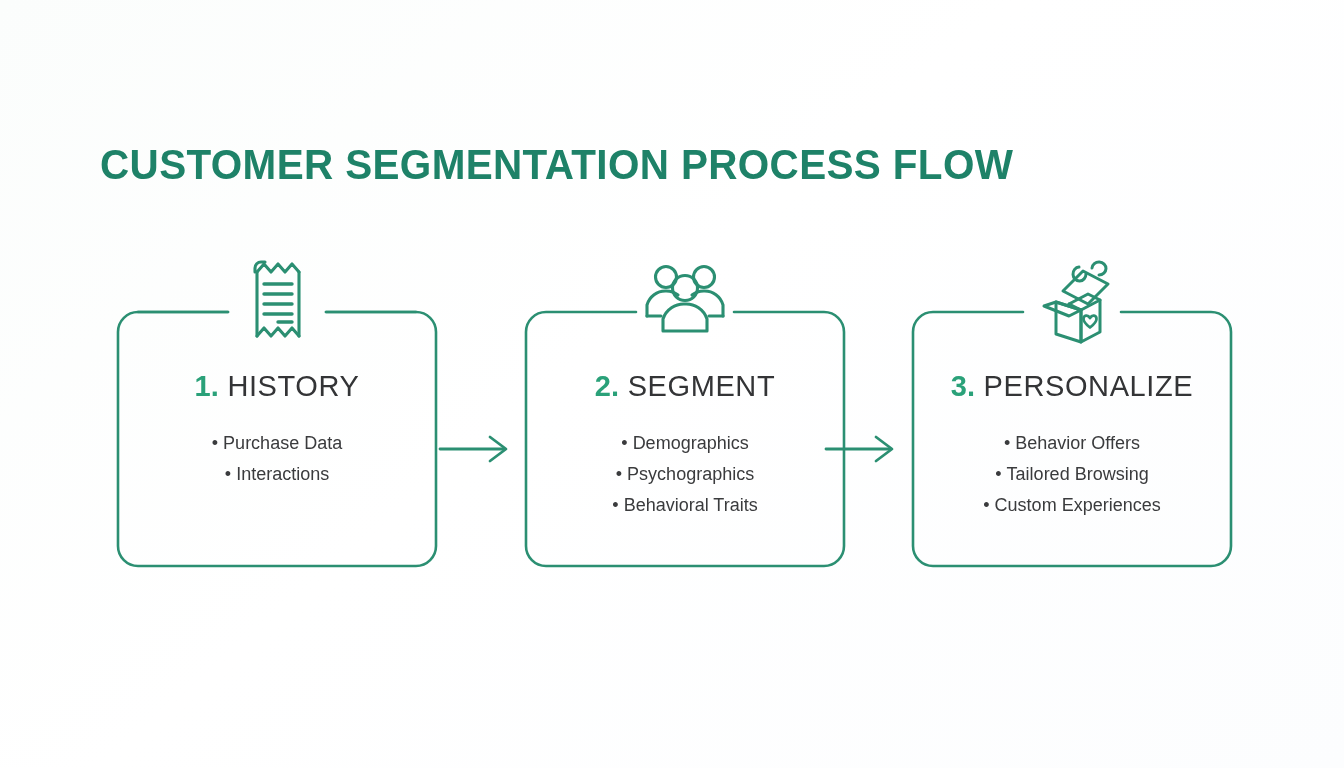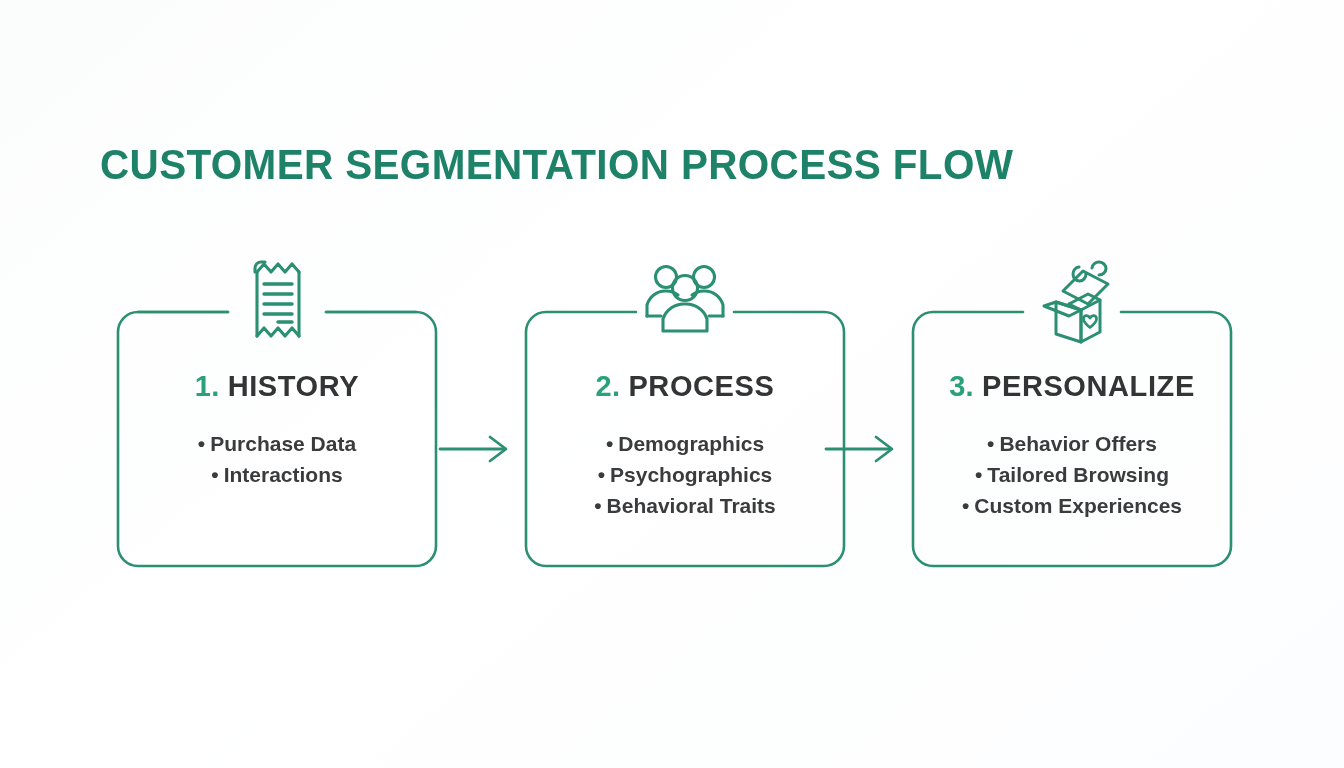--- a/index.html
+++ b/index.html
@@ -86,40 +86,40 @@
     font-size: 29px;
     font-weight: bold;
     letter-spacing: 0.2px;
   }
   .card-num {
     color: #2aa179;
     font-weight: bold;
   }
   .card-label {
     color: #333436;
-    font-weight: bold;
+    font-weight: normal;
     letter-spacing: 0.6px;
     text-align: right;
   }
 
   .card-list {
     position: absolute;
     top: 118px;
     left: 0;
     width: 100%;
     margin: 0;
     padding: 0;
     list-style: none;
     text-align: center;
   }
   .card-list li {
-    font-size: 21px;
+    font-size: 18px;
     line-height: 31px;
     color: #3a3b3d;
-    font-weight: bold;
+    font-weight: normal;
     white-space: nowrap;
   }
   .card-list li .bullet {
     color: #3a3b3d;
     margin-right: 5px;
   }
 
   
   .arrow {
     position: absolute;
@@ -200,21 +200,21 @@
           <path d="M 84 58 L 84 47 A 19 19 0 0 0 65 33 A 19 19 0 0 0 53 37"></path>
           <path d="M 84 58 L 70 58"></path>
 
           <circle cx="46" cy="30" r="12.5"></circle>
           <path d="M 24 73 L 24 61 A 22 22 0 0 1 46 46 A 22 22 0 0 1 68 61 L 68 73 Z"></path>
         </svg>
       </div>
 
       <div class="card-heading">
         <span class="card-num">2.</span>
-        <span class="card-label">PROCESS</span>
+        <span class="card-label">SEGMENT</span>
       </div>
 
       <ul class="card-list">
         <li><span class="bullet">•</span><span>Demographics</span></li>
         <li><span class="bullet">•</span><span>Psychographics</span></li>
         <li><span class="bullet">•</span><span>Behavioral Traits</span></li>
       </ul>
     </div>
 
     <div class="arrow arrow-2">

